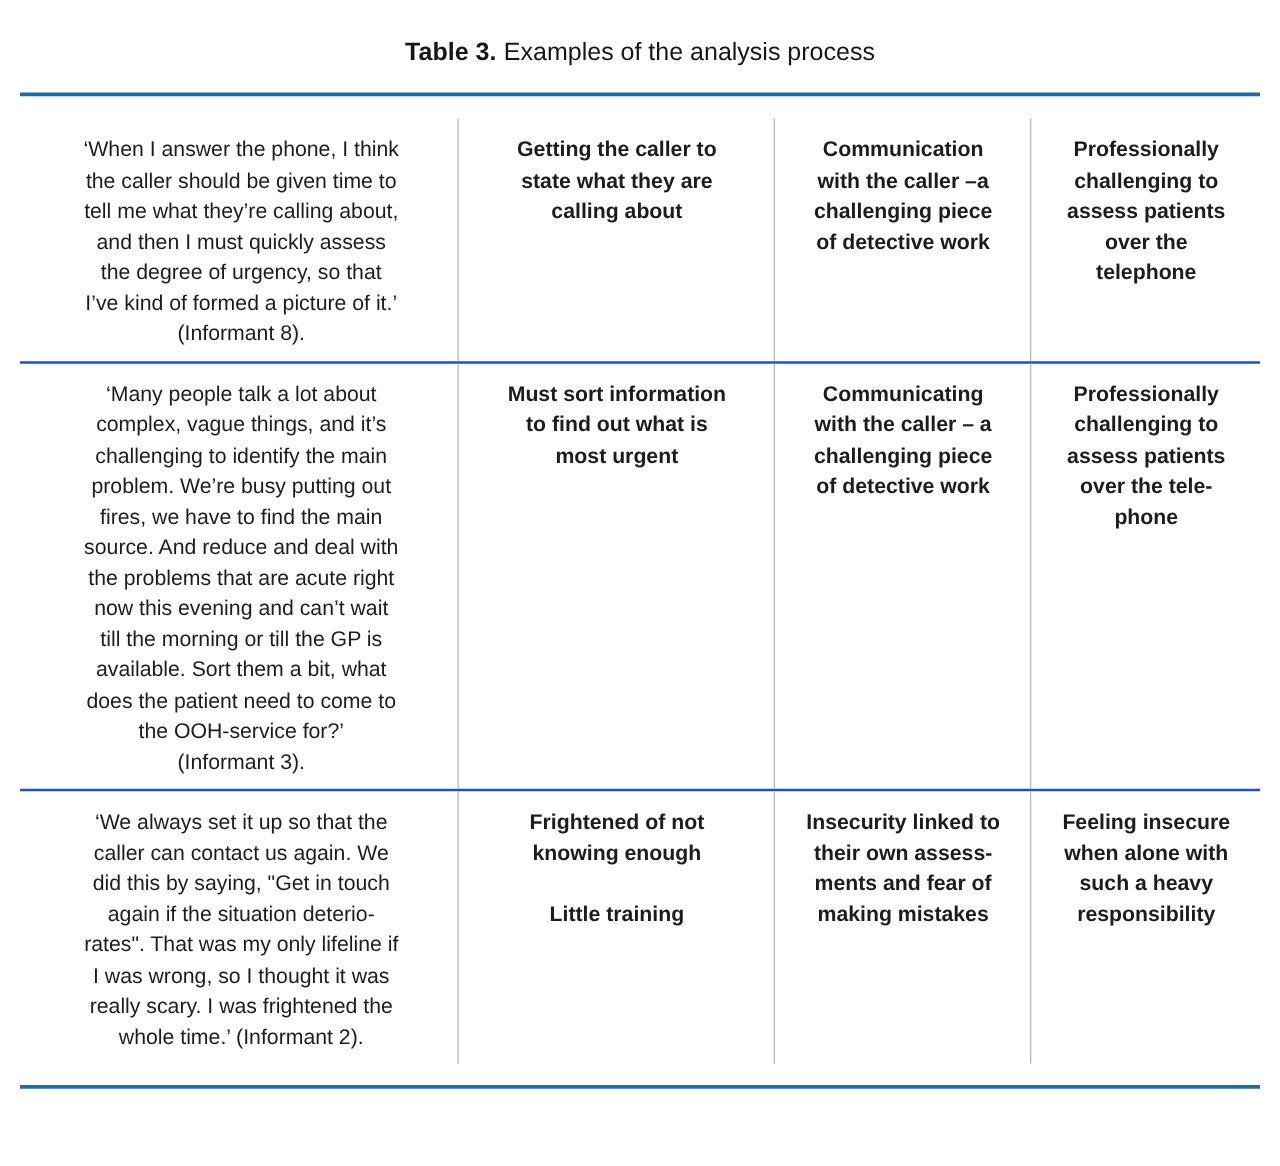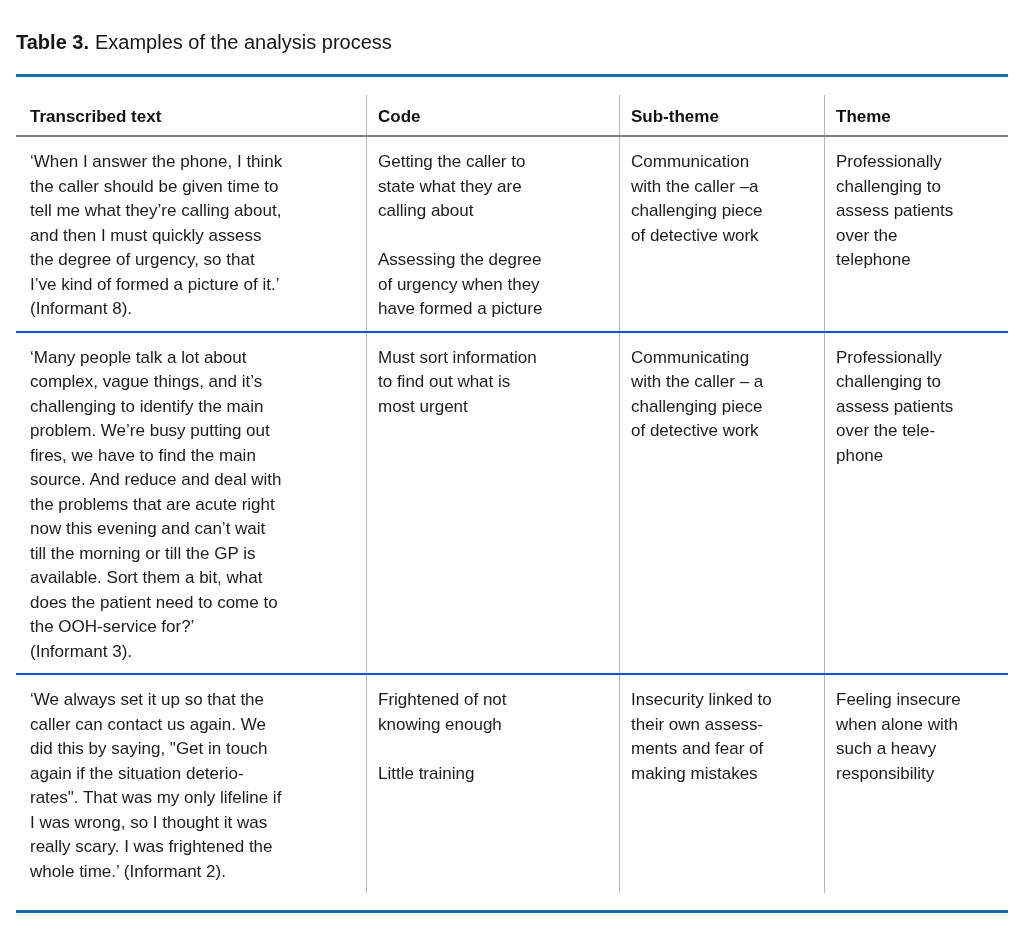--- a/index.html
+++ b/index.html
@@ -7,20 +7,21 @@
     width: 1024px;
     height: 933px;
     overflow: hidden;
     background: #ffffff;
     font-family: "Liberation Sans", "DejaVu Sans", sans-serif;
     color: #1c1c1c;
   }
   .content {
     margin: 0 16px;
     width: 992px;
+    text-align: center;
   }
   .title {
     margin: 0;
     padding-top: 29px;
     font-size: 20px;
     line-height: 27px;
     font-weight: 400;
     color: #161616;
   }
   .title-label {
@@ -39,21 +40,21 @@
   }
   .tbl-row { display: flex; }
   .cell {
     box-sizing: border-box;
     font-size: 17px;
   }
   .c1 { width: 350px; }
   .c2 { width: 253px; }
   .c3 { width: 205px; }
   .c4 { width: 184px; }
-  .c2, .c3, .c4 { border-left: 1px solid #b5b5b5; }
+  .c2, .c3, .c4 { border-left: 1px solid #b5b5b5; font-weight: bold; }
   .head { border-bottom: 2px solid #7f7f7f; }
   .head .cell {
     font-weight: 700;
     padding: 11px 10px 8px 11px;
     line-height: 21px;
     color: #121212;
   }
   .head .c1 { padding-left: 14px; }
   .body-row + .body-row { border-top: 2px solid #1d4ed8; }
   .body-row .cell {
@@ -71,44 +72,35 @@
 <body>
 
 <div class="content">
 
   <h2 class="title"><span class="title-label">Table 3.</span><span>Examples of the analysis process</span></h2>
 
   <div class="rule top"></div>
 
   <div class="tbl">
 
-    <div class="tbl-row head">
-      <div class="cell c1">Transcribed text</div>
-      <div class="cell c2">Code</div>
-      <div class="cell c3">Sub-theme</div>
-      <div class="cell c4">Theme</div>
-    </div>
 
     <div class="tbl-row body-row">
       <div class="cell c1">
         <p>‘When I answer the phone, I think
 the caller should be given time to
 tell me what they’re calling about,
 and then I must quickly assess
 the degree of urgency, so that
 I’ve kind of formed a picture of it.’
 (Informant 8).</p>
       </div>
       <div class="cell c2">
         <p>Getting the caller to
 state what they are
 calling about</p>
-        <p>Assessing the degree
-of urgency when they
-have formed a picture</p>
       </div>
       <div class="cell c3">
         <p>Communication
 with the caller –a
 challenging piece
 of detective work</p>
       </div>
       <div class="cell c4">
         <p>Professionally
 challenging to

